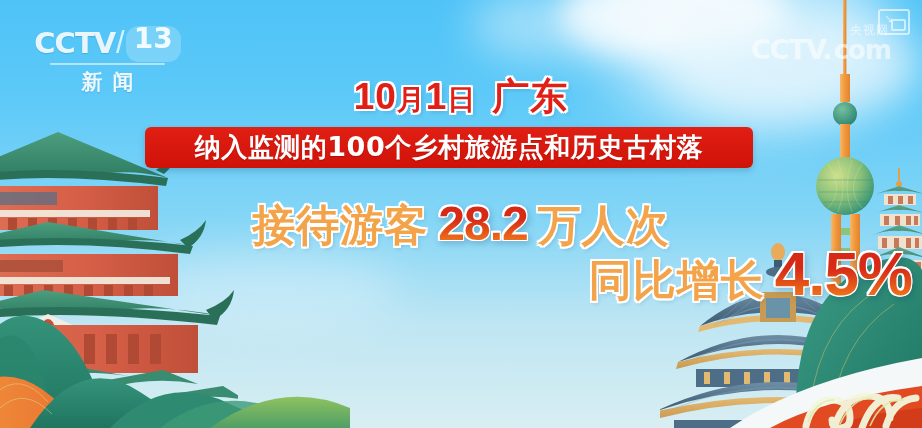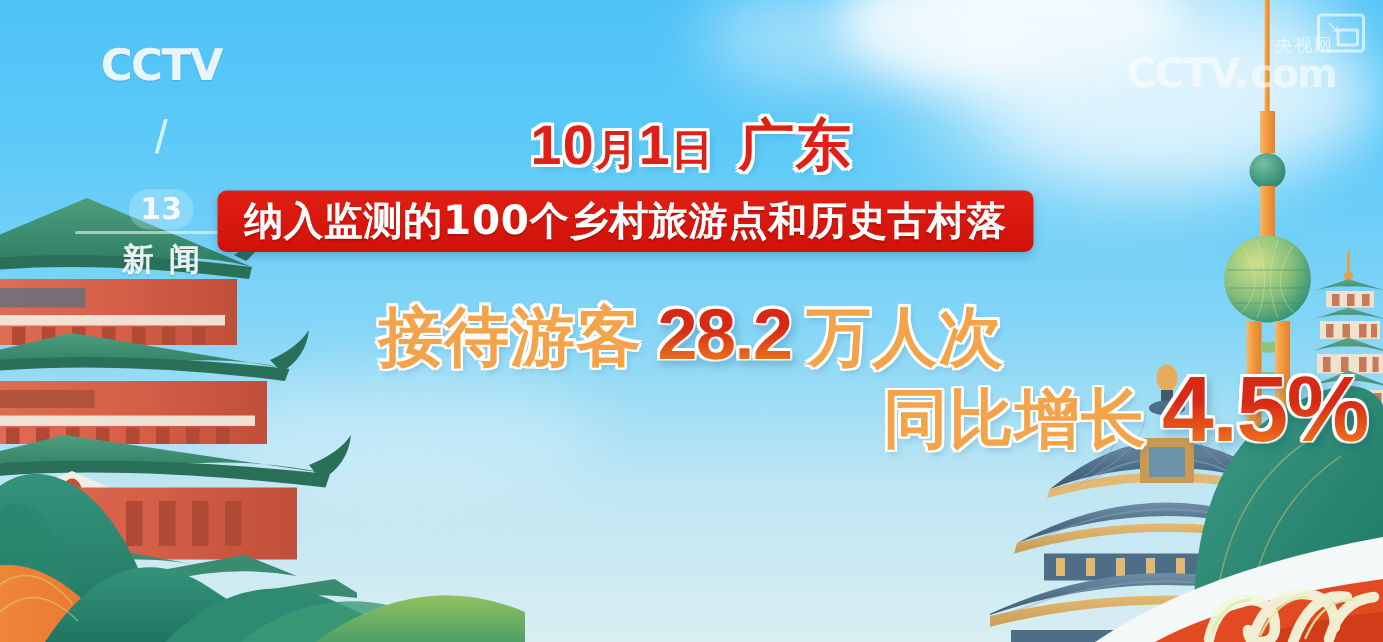--- a/index.html
+++ b/index.html
@@ -15,33 +15,33 @@
   
   .cloud{position:absolute;border-radius:50%;background:#ffffff;filter:blur(14px);}
   .cloud2{position:absolute;border-radius:50%;background:#eaf7fd;filter:blur(20px);}
 
   
   .haze{position:absolute;border-radius:50%;filter:blur(30px);}
 
   
   #logo{position:absolute;left:40px;top:26px;width:135px;text-align:center;
         user-select:none;}
-  #logo .row1{display:flex;align-items:center;justify-content:center;gap:15px;flex-direction:column;}
+  #logo .row1{display:flex;justify-content:center;gap:1px;}
   #logo .cctv{
     font-size:29px;font-weight:bold;letter-spacing:-1px;
     color:rgba(255,255,255,.88);
     text-shadow:0 1px 1px rgba(0,60,110,.18);
     font-family:"DejaVu Sans",sans-serif;
   }
   #logo .slash{
     font-size:31px;font-weight:300;color:rgba(255,255,255,.75);
     transform:translateY(-1px);
   }
   #logo .num{
-    font-size:20px;font-weight:bold;color:rgba(255,255,255,.9);
+    font-size:28px;font-weight:bold;color:rgba(255,255,255,.9);
     background:rgba(255,255,255,.22);
     border-radius:13px;padding:0 8px 1px 8px;line-height:26px;
     font-family:"DejaVu Sans",sans-serif;
   }
   #logo .underline{height:2px;background:rgba(255,255,255,.55);margin:1px 10px 3px 10px;border-radius:2px;}
   #logo .news{
     font-size:21px;font-weight:bold;color:rgba(255,255,255,.9);
     letter-spacing:10px;text-indent:10px;
     text-shadow:0 1px 1px rgba(0,60,110,.15);
   }
@@ -71,21 +71,21 @@
     text-shadow:
       2px 0 0 #fff,-2px 0 0 #fff,0 2px 0 #fff,0 -2px 0 #fff,
       2px 2px 0 #fff,-2px 2px 0 #fff,2px -2px 0 #fff,-2px -2px 0 #fff,
       3px 3px 4px rgba(0,50,90,.18);
     white-space:nowrap;
   }
   #title .sm{font-size:28px;}
   #title .prov{margin-left:16px;}
 
   #banner{
-    position:absolute;left:145px;top:127px;width:544px;height:41px;
+    position:absolute;left:145px;top:127px;width:608px;height:41px;
     background:linear-gradient(to bottom,#e11f14,#cf1208);
     border-radius:6px;
     box-shadow:0 3px 6px rgba(0,60,110,.22);
     display:flex;align-items:center;justify-content:center;
   }
   #banner .btxt{
     color:#fff;font-size:26px;font-weight:bold;letter-spacing:.5px;white-space:nowrap;
     text-shadow:0 1px 1px rgba(120,0,0,.35);
   }
   #banner .bnum{font-family:"DejaVu Sans",sans-serif;font-size:27px;}

